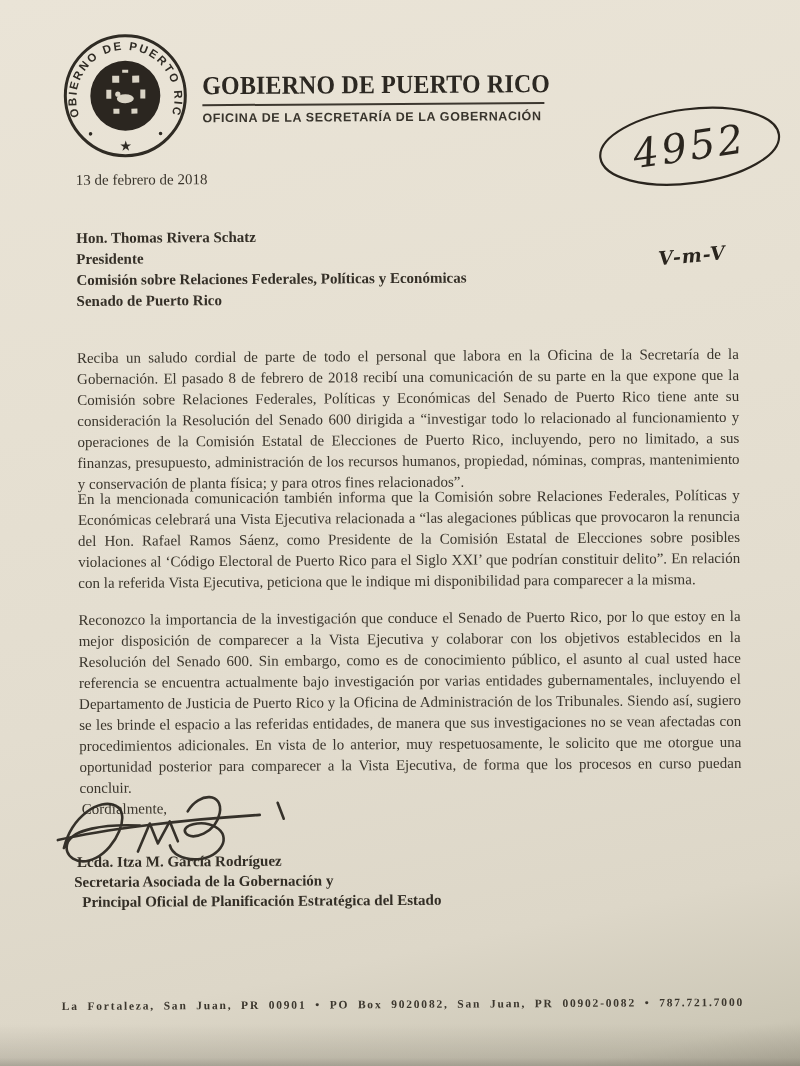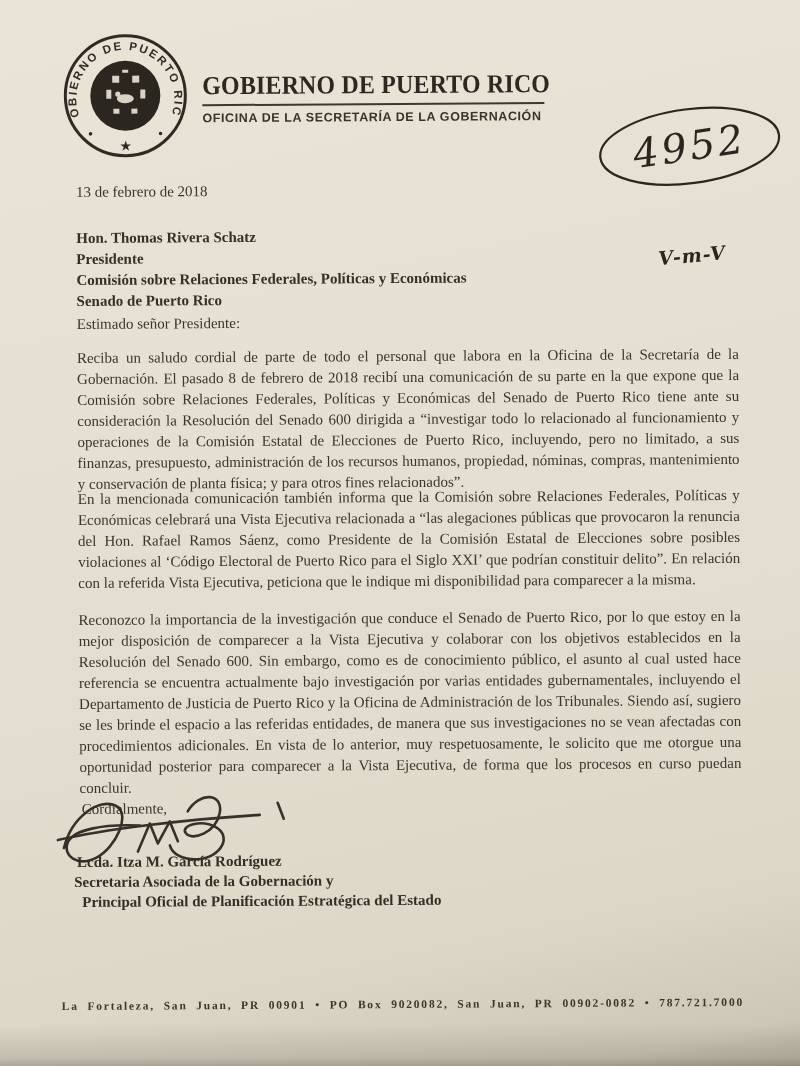--- a/index.html
+++ b/index.html
@@ -30,21 +30,21 @@
   
   .ref-oval { position: absolute; left: 596px; top: 100px; width: 192px; height: 96px; }
   .checkmark {
     position: absolute; left: 660px; top: 246px;
     font-family: "DejaVu Serif", serif; font-style: italic; font-weight: bold;
     font-size: 19px; color: #2a251e; transform: rotate(-5deg); letter-spacing: 1px;
   }
 
   
   .body-text { font-size: 15px; line-height: 21px; color: #3a352c; }
-  .date { position: absolute; left: 78px; top: 180px; }
+  .date { position: absolute; left: 78px; top: 168px; }
   .recipient { position: absolute; left: 78px; top: 226px; font-weight: 600; color: #342f27; }
   .recipient span { display: block; }
   .salutation { position: absolute; left: 78px; top: 312px; }
   .para { position: absolute; left: 78px; width: 662px; text-align: justify; }
   .para-1 { top: 346px; }
   .para-2 { top: 487px; }
   .para-3 { top: 608px; }
 
   
   .closing { position: absolute; left: 80px; top: 797px; }
@@ -109,21 +109,20 @@
 
   <div class="date body-text">13 de febrero de 2018</div>
 
   <div class="recipient body-text">
     <span>Hon. Thomas Rivera Schatz</span>
     <span>Presidente</span>
     <span>Comisión sobre Relaciones Federales, Políticas y Económicas</span>
     <span>Senado de Puerto Rico</span>
   </div>
 
-  <div class="salutation body-text">Estimado señor Presidente:</div>
 
   <div class="para para-1 body-text">Reciba un saludo cordial de parte de todo el personal que labora en la Oficina de la Secretaría de la Gobernación. El pasado 8 de febrero de 2018 recibí una comunicación de su parte en la que expone que la Comisión sobre Relaciones Federales, Políticas y Económicas del Senado de Puerto Rico tiene ante su consideración la Resolución del Senado 600 dirigida a “investigar todo lo relacionado al funcionamiento y operaciones de la Comisión Estatal de Elecciones de Puerto Rico, incluyendo, pero no limitado, a sus finanzas, presupuesto, administración de los recursos humanos, propiedad, nóminas, compras, mantenimiento y conservación de planta física; y para otros fines relacionados”.</div>
   <div class="para para-2 body-text">En la mencionada comunicación también informa que la Comisión sobre Relaciones Federales, Políticas y Económicas celebrará una Vista Ejecutiva relacionada a “las alegaciones públicas que provocaron la renuncia del Hon. Rafael Ramos Sáenz, como Presidente de la Comisión Estatal de Elecciones sobre posibles violaciones al ‘Código Electoral de Puerto Rico para el Siglo XXI’ que podrían constituir delito”. En relación con la referida Vista Ejecutiva, peticiona que le indique mi disponibilidad para comparecer a la misma.</div>
   <div class="para para-3 body-text">Reconozco la importancia de la investigación que conduce el Senado de Puerto Rico, por lo que estoy en la mejor disposición de comparecer a la Vista Ejecutiva y colaborar con los objetivos establecidos en la Resolución del Senado 600. Sin embargo, como es de conocimiento público, el asunto al cual usted hace referencia se encuentra actualmente bajo investigación por varias entidades gubernamentales, incluyendo el Departamento de Justicia de Puerto Rico y la Oficina de Administración de los Tribunales. Siendo así, sugiero se les brinde el espacio a las referidas entidades, de manera que sus investigaciones no se vean afectadas con procedimientos adicionales. En vista de lo anterior, muy respetuosamente, le solicito que me otorgue una oportunidad posterior para comparecer a la Vista Ejecutiva, de forma que los procesos en curso puedan concluir.</div>
 
   <div class="closing body-text">Cordialmente,</div>
 
   <svg class="signature" viewBox="0 0 250 88">
     <g fill="none" stroke="#27231d" stroke-width="2.6" stroke-linecap="round" stroke-linejoin="round" opacity="0.92">
       <path d="M10,58 C18,26 46,8 62,16 C78,24 62,58 42,68 C24,77 8,66 14,52 C20,40 48,34 86,36"></path>

